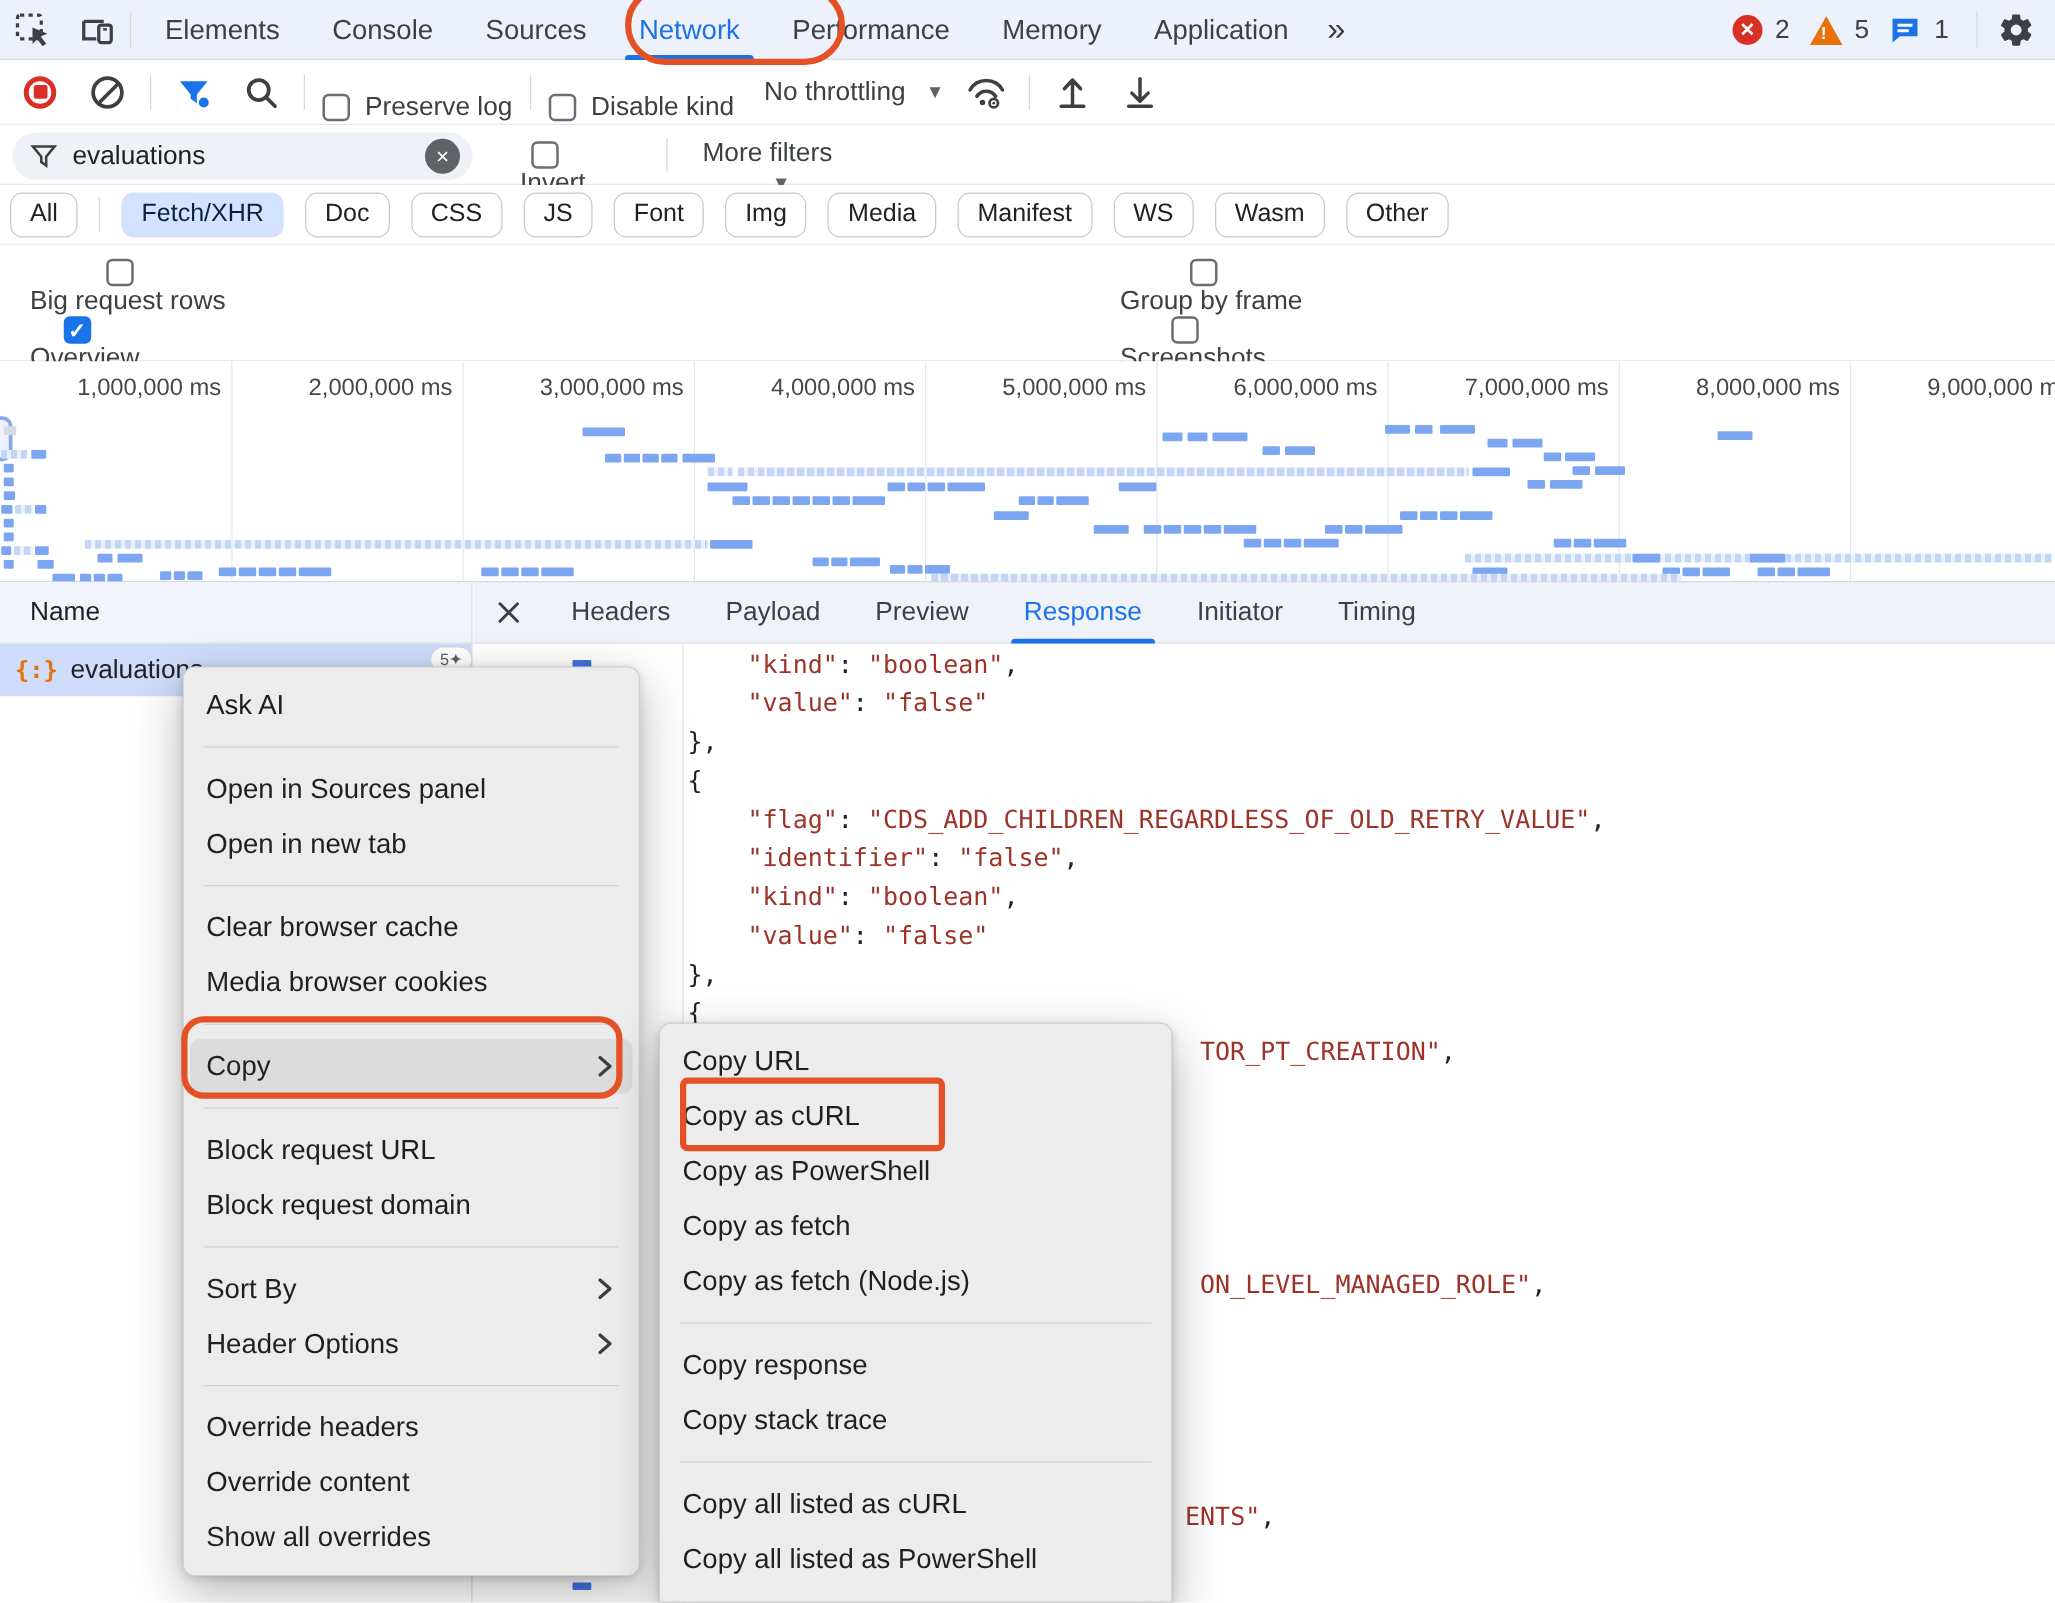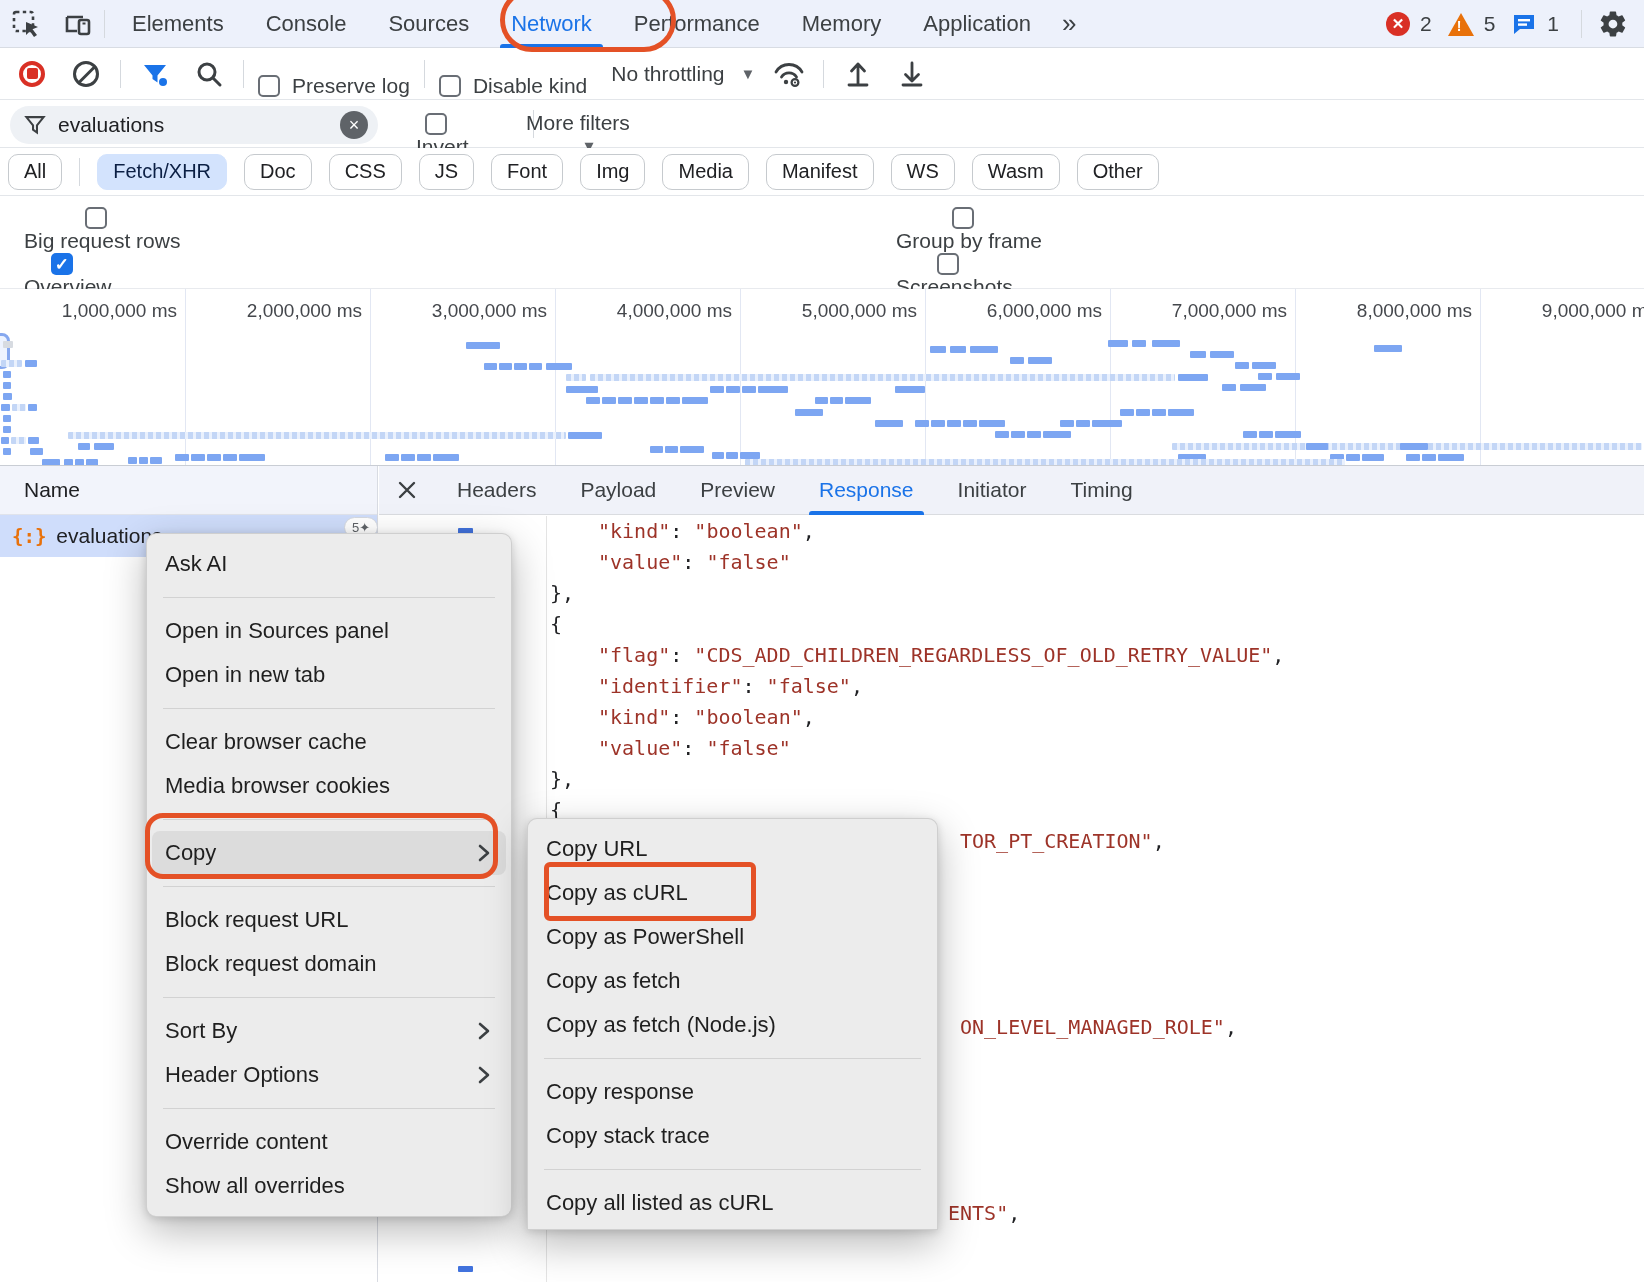--- a/index.html
+++ b/index.html
@@ -74,21 +74,21 @@
   .fold-mark{position:absolute;width:15px;height:6px;background:#4273de;border-radius:1px;}
   #code{position:absolute;left:546px;top:516px;width:1098px;font-family:"DejaVu Sans Mono",monospace;font-size:20px;color:#202124;}
   .ln{height:31px;line-height:31px;white-space:pre;position:relative;}
   .ln .str{color:var(--str);}
   .ln.pair{padding-left:52px;}
   .ln.brace{padding-left:4px;}
   .frag-span{position:absolute;top:0;}
   
   .menu{position:absolute;background:var(--menuBg);border:1px solid rgba(0,0,0,0.12);border-radius:10px;box-shadow:0 14px 40px rgba(0,0,0,0.28),0 2px 8px rgba(0,0,0,0.14);z-index:10;padding:8px 0;overflow:hidden;}
   #ctxmenu{left:146px;top:533px;width:366px;}
-  #copysub{left:527px;top:818px;width:411px;height:412px;border-bottom-left-radius:0;border-bottom-right-radius:0;}
+  #copysub{left:527px;top:818px;width:411px;height:464px;border-bottom-left-radius:0;border-bottom-right-radius:0;}
   .mi{height:44px;display:flex;align-items:center;padding:0 20px 0 18px;font-size:22px;color:#1f1f1f;position:relative;}
   .mi.hover{background:#dcdcdc;border-radius:8px;margin:0 5px;padding:0 15px 0 13px;}
   .mi .grow{flex:1;}
   .msep{height:1px;background:#d2d2d2;margin:11px 16px;}
   
   .ann{position:absolute;border:5px solid var(--annotation);z-index:30;pointer-events:none;}
   #ann-network{left:500px;top:-12px;width:176px;height:64px;border-radius:32px;}
   #ann-copy{left:145px;top:813px;width:353px;height:66px;border-radius:18px;}
   #ann-curl{left:544px;top:862px;width:212px;height:59px;border-radius:6px;}
   svg{display:block;}
@@ -207,21 +207,21 @@
         <path d="M3 4 h22 l-8.5 10.5 v9 l-5 -3.6 v-5.4 Z" fill="none" stroke="#3c4043" stroke-width="2.6"></path>
       </svg>
     <span class="txt">evaluations</span>
     <span class="clear-btn">×</span>
   </div>
   <div class="opt" style="left:404px;top:13px;">
     <span class="chk"></span>
     <span class="lbl">Invert</span>
   </div>
   <div class="vdiv abs" style="left:533px;top:10px;"></div>
-  <div class="opt" style="left:526px;top:11px;">
+  <div class="opt" style="left:562px;top:11px;">
     <span style="font-size:21px;color:#3c4043;">More filters</span>
     <span class="caret" style="margin-left:22px;font-size:18px;">▾</span>
   </div>
 </div>
 
 <div id="chipsbar" class="abs">
     <div class="chip">All</div>
     <div class="vdiv"></div>
     <div class="chip selected">Fetch/XHR</div>
     <div class="chip">Doc</div>
@@ -501,20 +501,24 @@
     </div>
     <div class="mi">
       <span>Header Options</span>
       <span class="grow"></span>
       <svg width="14" height="22" viewBox="0 0 14 22">
         <path d="M3 4 L11 11 L3 18" stroke="#3c4043" stroke-width="2.6" fill="none" stroke-linecap="round" stroke-linejoin="round"></path>
       </svg>
     </div>
     <div class="msep"></div>
     <div class="mi">
+      <span>Override headers</span>
+      <span class="grow"></span>
+    </div>
+    <div class="mi">
       <span>Override content</span>
       <span class="grow"></span>
     </div>
     <div class="mi">
       <span>Show all overrides</span>
       <span class="grow"></span>
     </div>
   </div>
 <div id="copysub" class="menu">
     <div class="mi">

